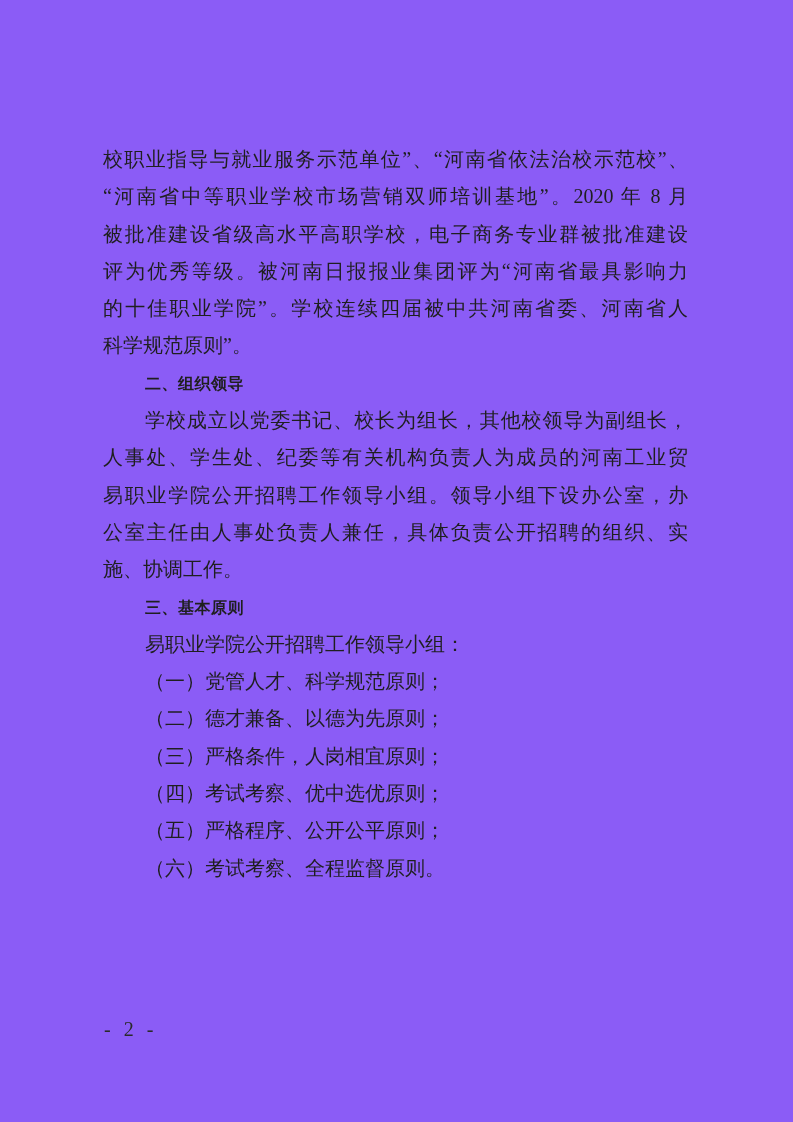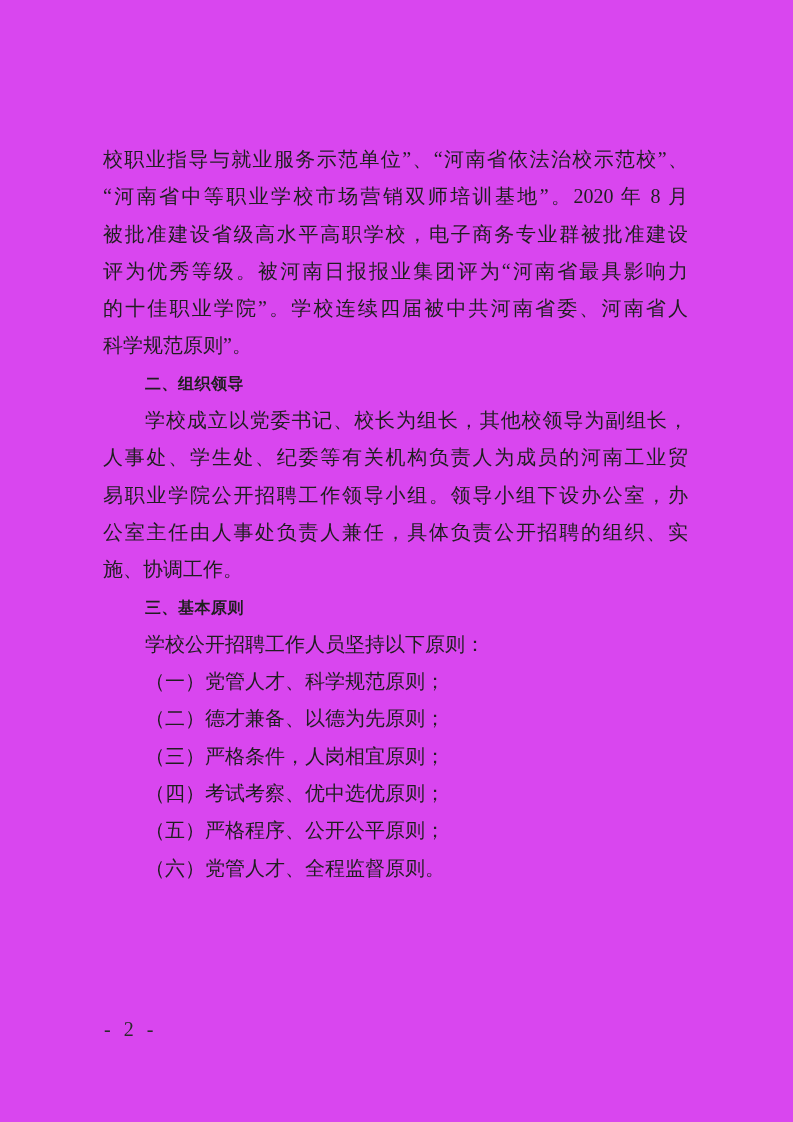--- a/index.html
+++ b/index.html
@@ -1,20 +1,20 @@
 <!DOCTYPE html>
 <html><head>
 <meta charset="utf-8">
 <style>
   html, body { margin: 0; padding: 0; background: #888; }
   .page {
     position: relative;
     width: 793px;
     height: 1122px;
-    background: #d946ef;
+    background: #8b5cf6;
     font-family: "Liberation Serif", "DejaVu Serif", serif;
     color: #1f1f1f;
     overflow: hidden;
   }
   .content {
     position: absolute;
     left: 103px;
     top: 141px;
     width: 585px;
     font-size: 20px;
@@ -55,24 +55,24 @@
     <div class="line">科学规范原则”。</div>
 
     <div class="line h ind">二、组织领导</div>
     <div class="line j ind">学校成立以党委书记、校长为组长，其他校领导为副组长，</div>
     <div class="line j">人事处、学生处、纪委等有关机构负责人为成员的河南工业贸</div>
     <div class="line j">易职业学院公开招聘工作领导小组。领导小组下设办公室，办</div>
     <div class="line j">公室主任由人事处负责人兼任，具体负责公开招聘的组织、实</div>
     <div class="line">施、协调工作。</div>
 
     <div class="line h ind">三、基本原则</div>
-    <div class="line ind">学校公开招聘工作人员坚持以下原则：</div>
+    <div class="line ind">易职业学院公开招聘工作领导小组：</div>
     <div class="line ind">（一）党管人才、科学规范原则；</div>
     <div class="line ind">（二）德才兼备、以德为先原则；</div>
     <div class="line ind">（三）严格条件，人岗相宜原则；</div>
     <div class="line ind">（四）考试考察、优中选优原则；</div>
     <div class="line ind">（五）严格程序、公开公平原则；</div>
-    <div class="line ind">（六）党管人才、全程监督原则。</div>
+    <div class="line ind">（六）考试考察、全程监督原则。</div>
 
   </div>
 
   <div class="page-number">- 2 -</div>
 </div>
 
 </body></html>

